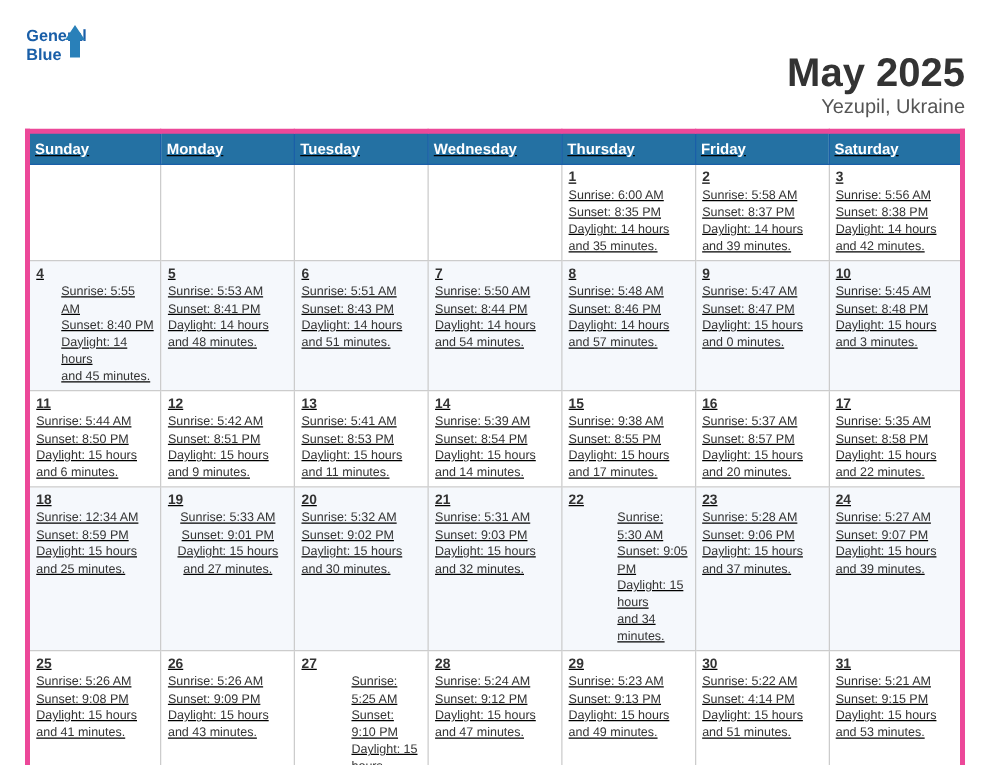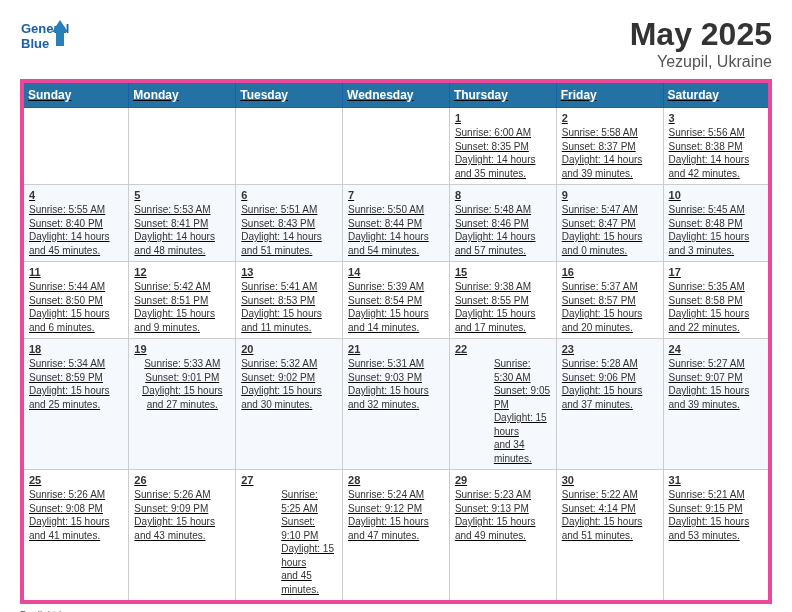--- a/index.html
+++ b/index.html
@@ -28,20 +28,21 @@
       align-items: center;
       gap: 4px;
     }
     .title-block {
       text-align: right;
     }
     .title-month {
       font-size: 32px;
       font-weight: bold;
       color: #333;
+      margin-top: 24px;
     }
     .title-location {
       font-size: 16px;
       color: #555;
     }
     .calendar {
       flex: 1;
       border: 4px solid #ec4899;
       border-collapse: collapse;
       width: 100%;
@@ -149,21 +150,21 @@
             <span class="day-num">3</span>
             <div class="cell-info" style="white-space: pre-line;">Sunrise: 5:56 AM
 Sunset: 8:38 PM
 Daylight: 14 hours
 and 42 minutes.</div>
           </td>
         </tr>
         <tr class="row-alt">
           <td>
             <span class="day-num">4</span>
-            <div class="cell-info" style="white-space: pre-line;">Sunrise: 5:55 AM
+            <div class="cell-info" style="white-space: pre-line; margin-left: 20px;">Sunrise: 5:55 AM
 Sunset: 8:40 PM
 Daylight: 14 hours
 and 45 minutes.</div>
           </td>
           <td>
             <span class="day-num">5</span>
             <div class="cell-info" style="white-space: pre-line;">Sunrise: 5:53 AM
 Sunset: 8:41 PM
 Daylight: 14 hours
 and 48 minutes.</div>
@@ -251,21 +252,21 @@
             <span class="day-num">17</span>
             <div class="cell-info" style="white-space: pre-line;">Sunrise: 5:35 AM
 Sunset: 8:58 PM
 Daylight: 15 hours
 and 22 minutes.</div>
           </td>
         </tr>
         <tr class="row-alt">
           <td>
             <span class="day-num">18</span>
-            <div class="cell-info" style="white-space: pre-line;">Sunrise: 5:34 AM
+            <div class="cell-info" style="white-space: pre-line;">Sunrise: 12:34 AM
 Sunset: 8:59 PM
 Daylight: 15 hours
 and 25 minutes.</div>
           </td>
           <td>
             <span class="day-num">19</span>
             <div class="cell-info" style="white-space: pre-line; text-align: center;">Sunrise: 5:33 AM
 Sunset: 9:01 PM
 Daylight: 15 hours
 and 27 minutes.</div>

